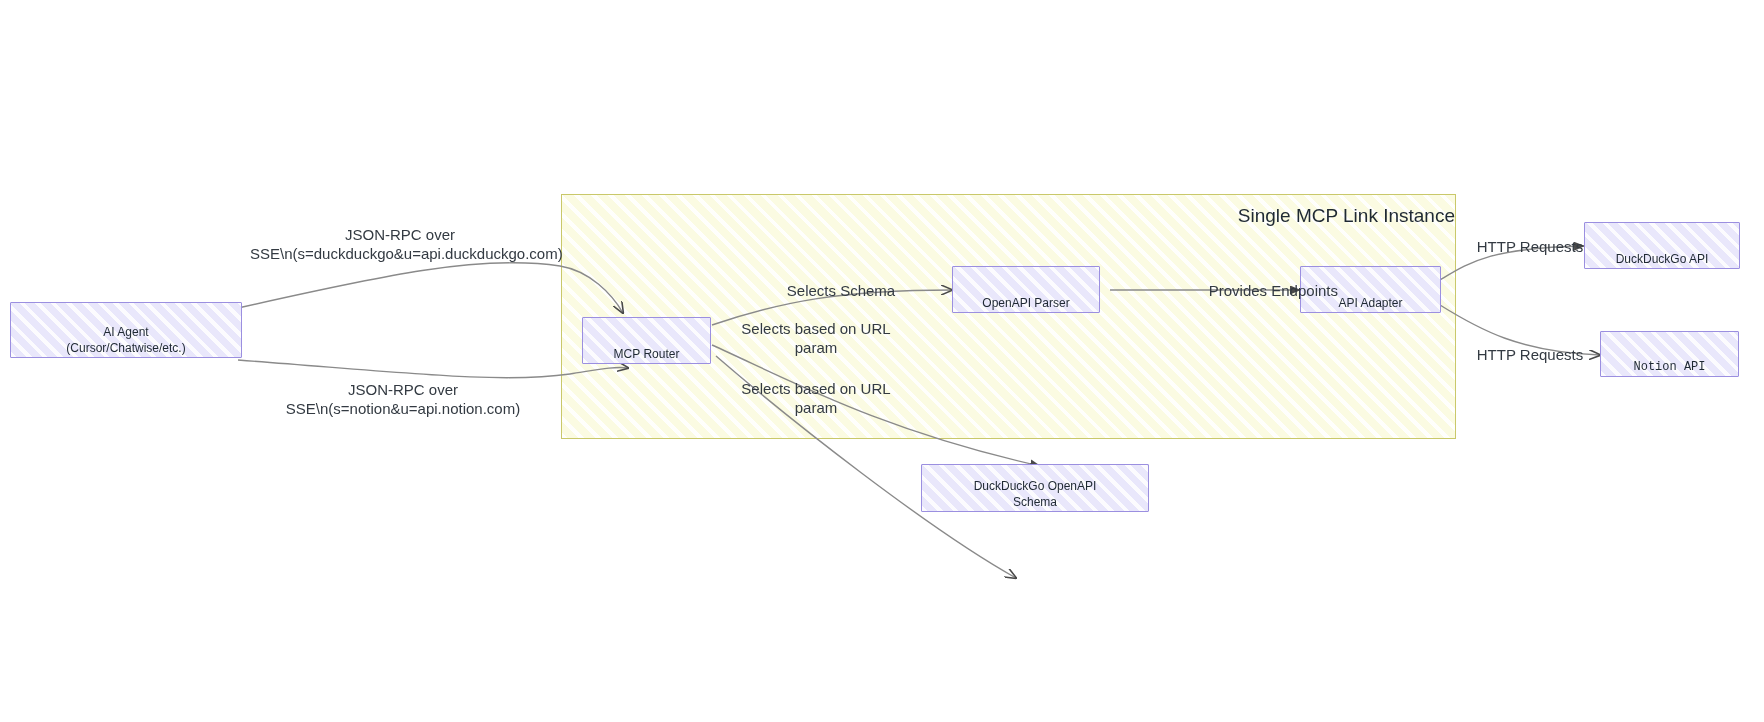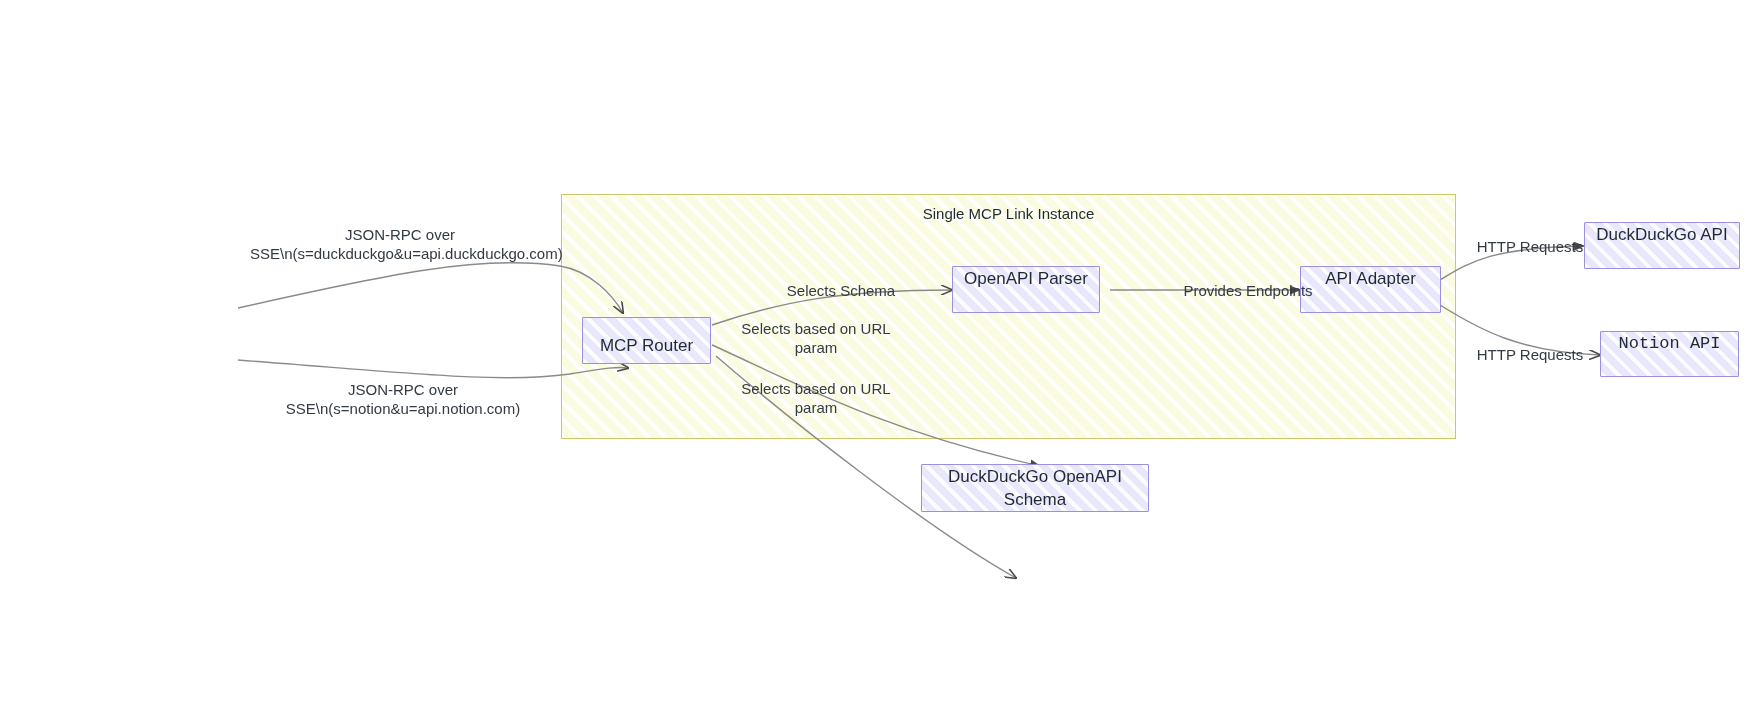--- a/index.html
+++ b/index.html
@@ -11,39 +11,39 @@
   .node{
     position:absolute;
     box-sizing:border-box;
     border:1.6px solid #9b8fe0;
     background-color:#e9e7fb;
     background-image:repeating-linear-gradient(45deg,
         rgba(255,255,255,0.85) 0px,
         rgba(255,255,255,0.85) 4px,
         rgba(255,255,255,0.0) 4px,
         rgba(255,255,255,0.0) 11px);
-    display:flex;align-items:flex-start;justify-content:center;text-align:center;
-    color:#1f2933;font-size:17px;line-height:1.38;
+    display:flex;align-items:flex-end;justify-content:center;text-align:center;
+    color:#1f2933;font-size:12px;line-height:1.38;
     border-radius:1px;
   }
   .node span{display:block;position:relative;z-index:2;}
 
   .container-box{
     position:absolute;box-sizing:border-box;
     border:1.6px solid #c9c86a;
     background-color:#fbfbe2;
     background-image:repeating-linear-gradient(45deg,
         rgba(255,255,255,0.9) 0px,
         rgba(255,255,255,0.9) 4px,
         rgba(255,255,255,0.0) 4px,
         rgba(255,255,255,0.0) 12px);
   }
   .container-title{
-    position:absolute;width:100%;text-align:center;top:10px;left:0;
-    font-size:15px;color:#1f2933;
+    position:absolute;width:100%;text-align:right;top:10px;left:0;
+    font-size:19px;color:#1f2933;
   }
 
   .edge-label{
     position:absolute;color:#333a42;font-size:15px;line-height:1.28;
     text-align:center;white-space:pre-line;
   }
 </style>
 </head>
 <body>
 
@@ -75,20 +75,24 @@
       <path d="M1440,280 C1470,262 1490,248 1584,246" marker-end="url(#ah)"></path>
 
       <path d="M1440,305 C1480,330 1520,352 1600,355" marker-end="url(#ah-open)"></path>
 
       <path d="M712,345 C790,380 880,430 1040,466" marker-end="url(#ah)"></path>
 
       <path d="M716,356 C790,420 930,530 1016,578" marker-end="url(#ah-open)"></path>
     </g>
   </svg>
 
+  <div class="node" style="left:10px;top:302px;width:232px;height:56px;">
+    <span style="white-space: pre-line;">AI Agent
+(Cursor/Chatwise/etc.)</span>
+  </div>
 
   <div class="node" style="left:582px;top:317px;width:129px;height:47px;">
     <span style="white-space: pre-line; margin-top: 16px;">MCP Router</span>
   </div>
 
   <div class="node" style="left:952px;top:266px;width:148px;height:47px;">
     <span style="white-space: pre-line;">OpenAPI Parser</span>
   </div>
 
   <div class="node" style="left:1300px;top:266px;width:141px;height:47px;">
@@ -110,21 +114,21 @@
 
 
   <div class="edge-label" style="left: 250px; top: 225px; width: 300px; white-space: pre-line;">JSON-RPC over
 SSE\n(s=duckduckgo&amp;u=api.duckduckgo.com)</div>
 
   <div class="edge-label" style="left: 275px; top: 380px; width: 256px; white-space: pre-line;">JSON-RPC over
 SSE\n(s=notion&amp;u=api.notion.com)</div>
 
   <div class="edge-label" style="left: 760px; top: 281px; width: 162px; white-space: pre-line;">Selects Schema</div>
 
-  <div class="edge-label" style="left: 1158px; top: 281px; width: 180px; white-space: pre-line;">Provides Endpoints</div>
+  <div class="edge-label" style="left: 1158px; top: 281px; width: 180px; white-space: pre-line; text-align: right;">Provides Endpoints</div>
 
   <div class="edge-label" style="left: 1462px; top: 237px; width: 136px; white-space: pre-line;">HTTP Requests</div>
 
   <div class="edge-label" style="left: 1462px; top: 345px; width: 136px; white-space: pre-line;">HTTP Requests</div>
 
   <div class="edge-label" style="left: 730px; top: 319px; width: 172px; white-space: pre-line;">Selects based on URL
 param</div>
 
   <div class="edge-label" style="left: 730px; top: 379px; width: 172px; white-space: pre-line;">Selects based on URL
 param</div>

